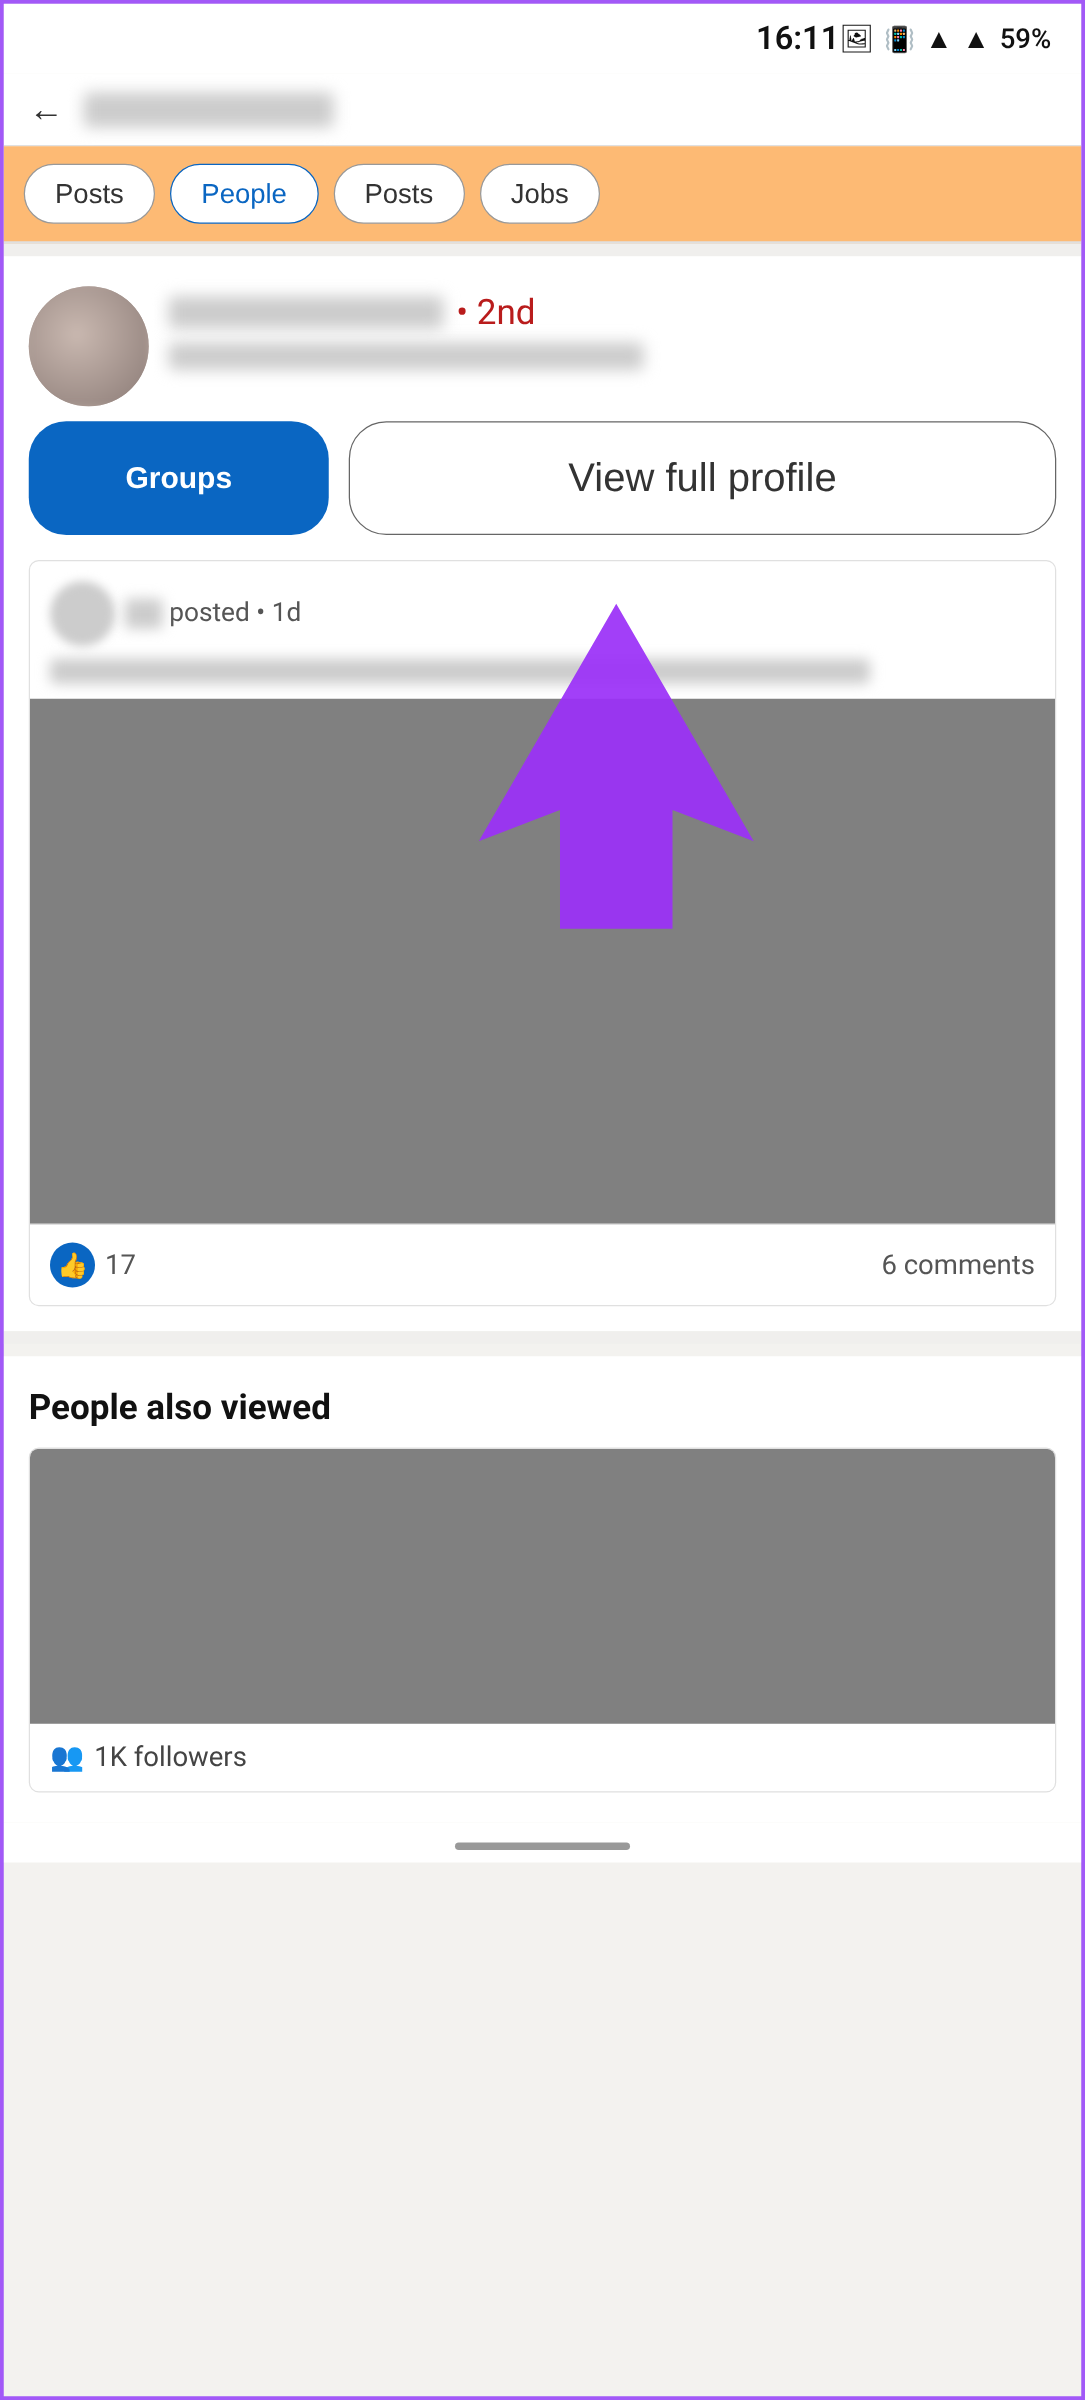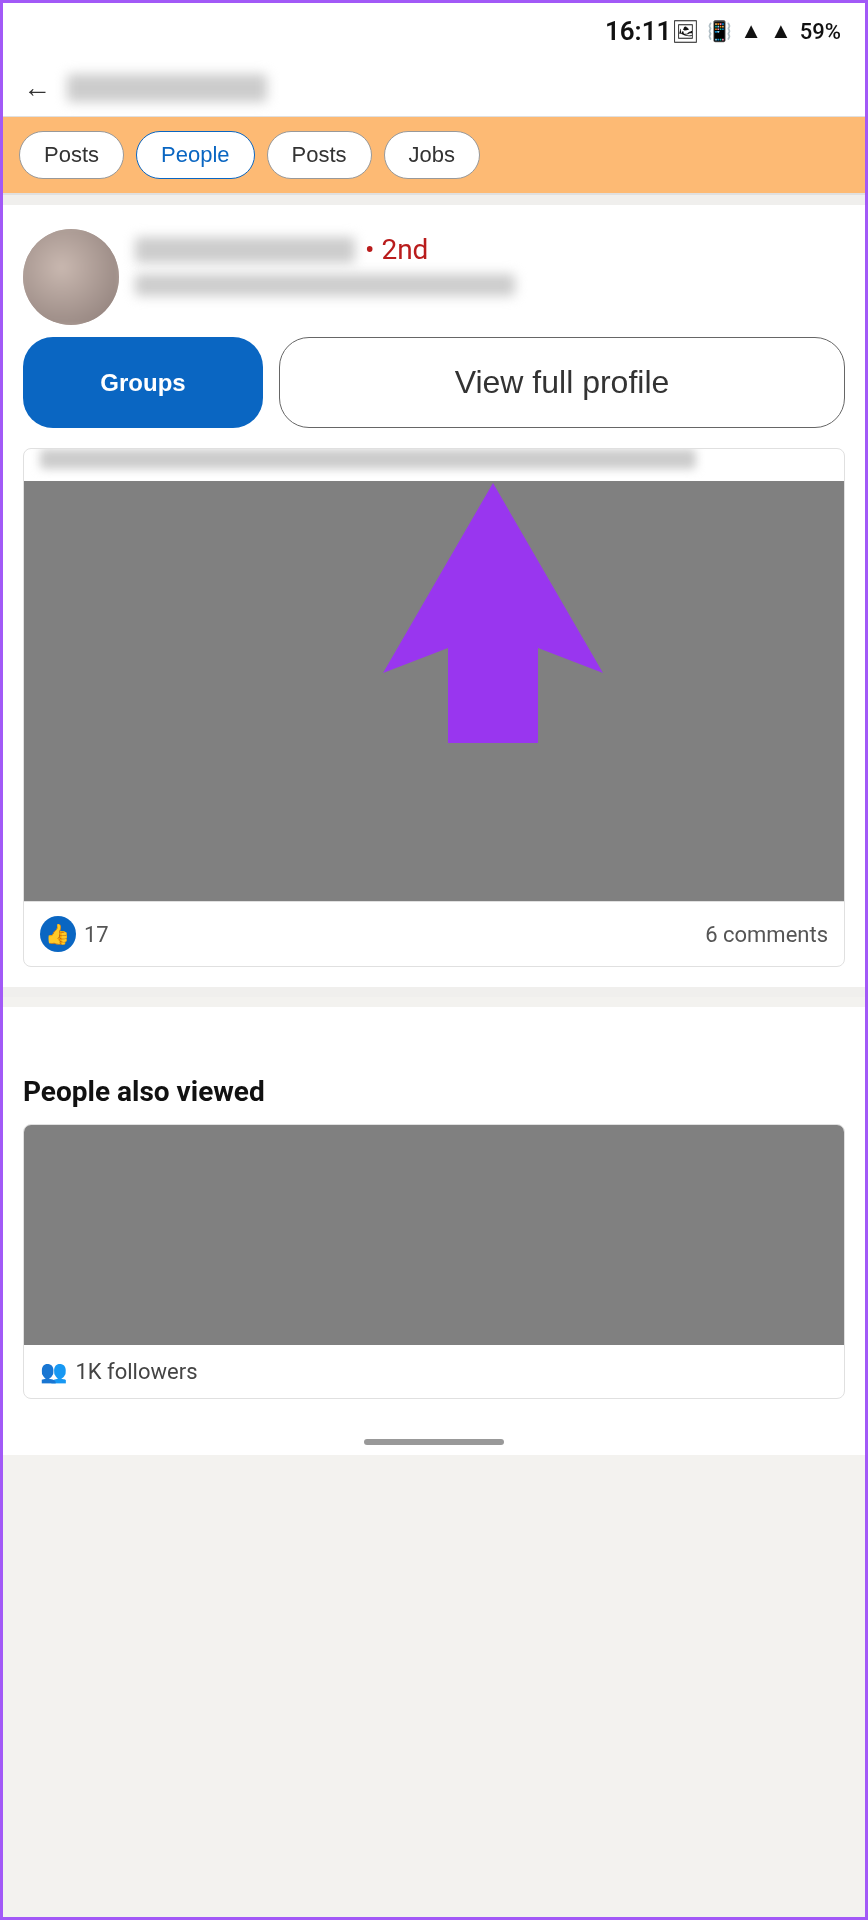--- a/index.html
+++ b/index.html
@@ -350,21 +350,20 @@
       background: #fff;
       padding: 24px 20px;
       margin-top: 10px;
     }
 
     .section-title {
       font-size: 28px;
       font-weight: 700;
       color: #111;
       margin-bottom: 16px;
-      margin-top: 44px;
     }
 
     .viewed-card {
       border-radius: 8px;
       overflow: hidden;
       border: 1px solid #e0e0e0;
     }
 
     .viewed-card-image {
       width: 100%;
@@ -448,20 +447,26 @@
     </div>
   </div>
 
 
   <div class="action-buttons">
     <button class="btn-follow">Groups</button>
     <button class="btn-view-profile">View full profile</button>
   </div>
 
   <div class="post-card">
+    <div class="post-header">
+      <div class="post-avatar-blur"></div>
+      <span class="post-meta">
+        <strong>••••</strong>&nbsp;<span>posted • 1d</span>
+      </span>
+    </div>
     <div class="post-text-blur"></div>
     <div class="post-image"></div>
     <div class="post-footer">
       <div class="reaction-row">
         <div class="reaction-icon">👍</div>
         <span class="reaction-count">17</span>
       </div>
       <span class="comments-count">6 comments</span>
     </div>
   </div>

